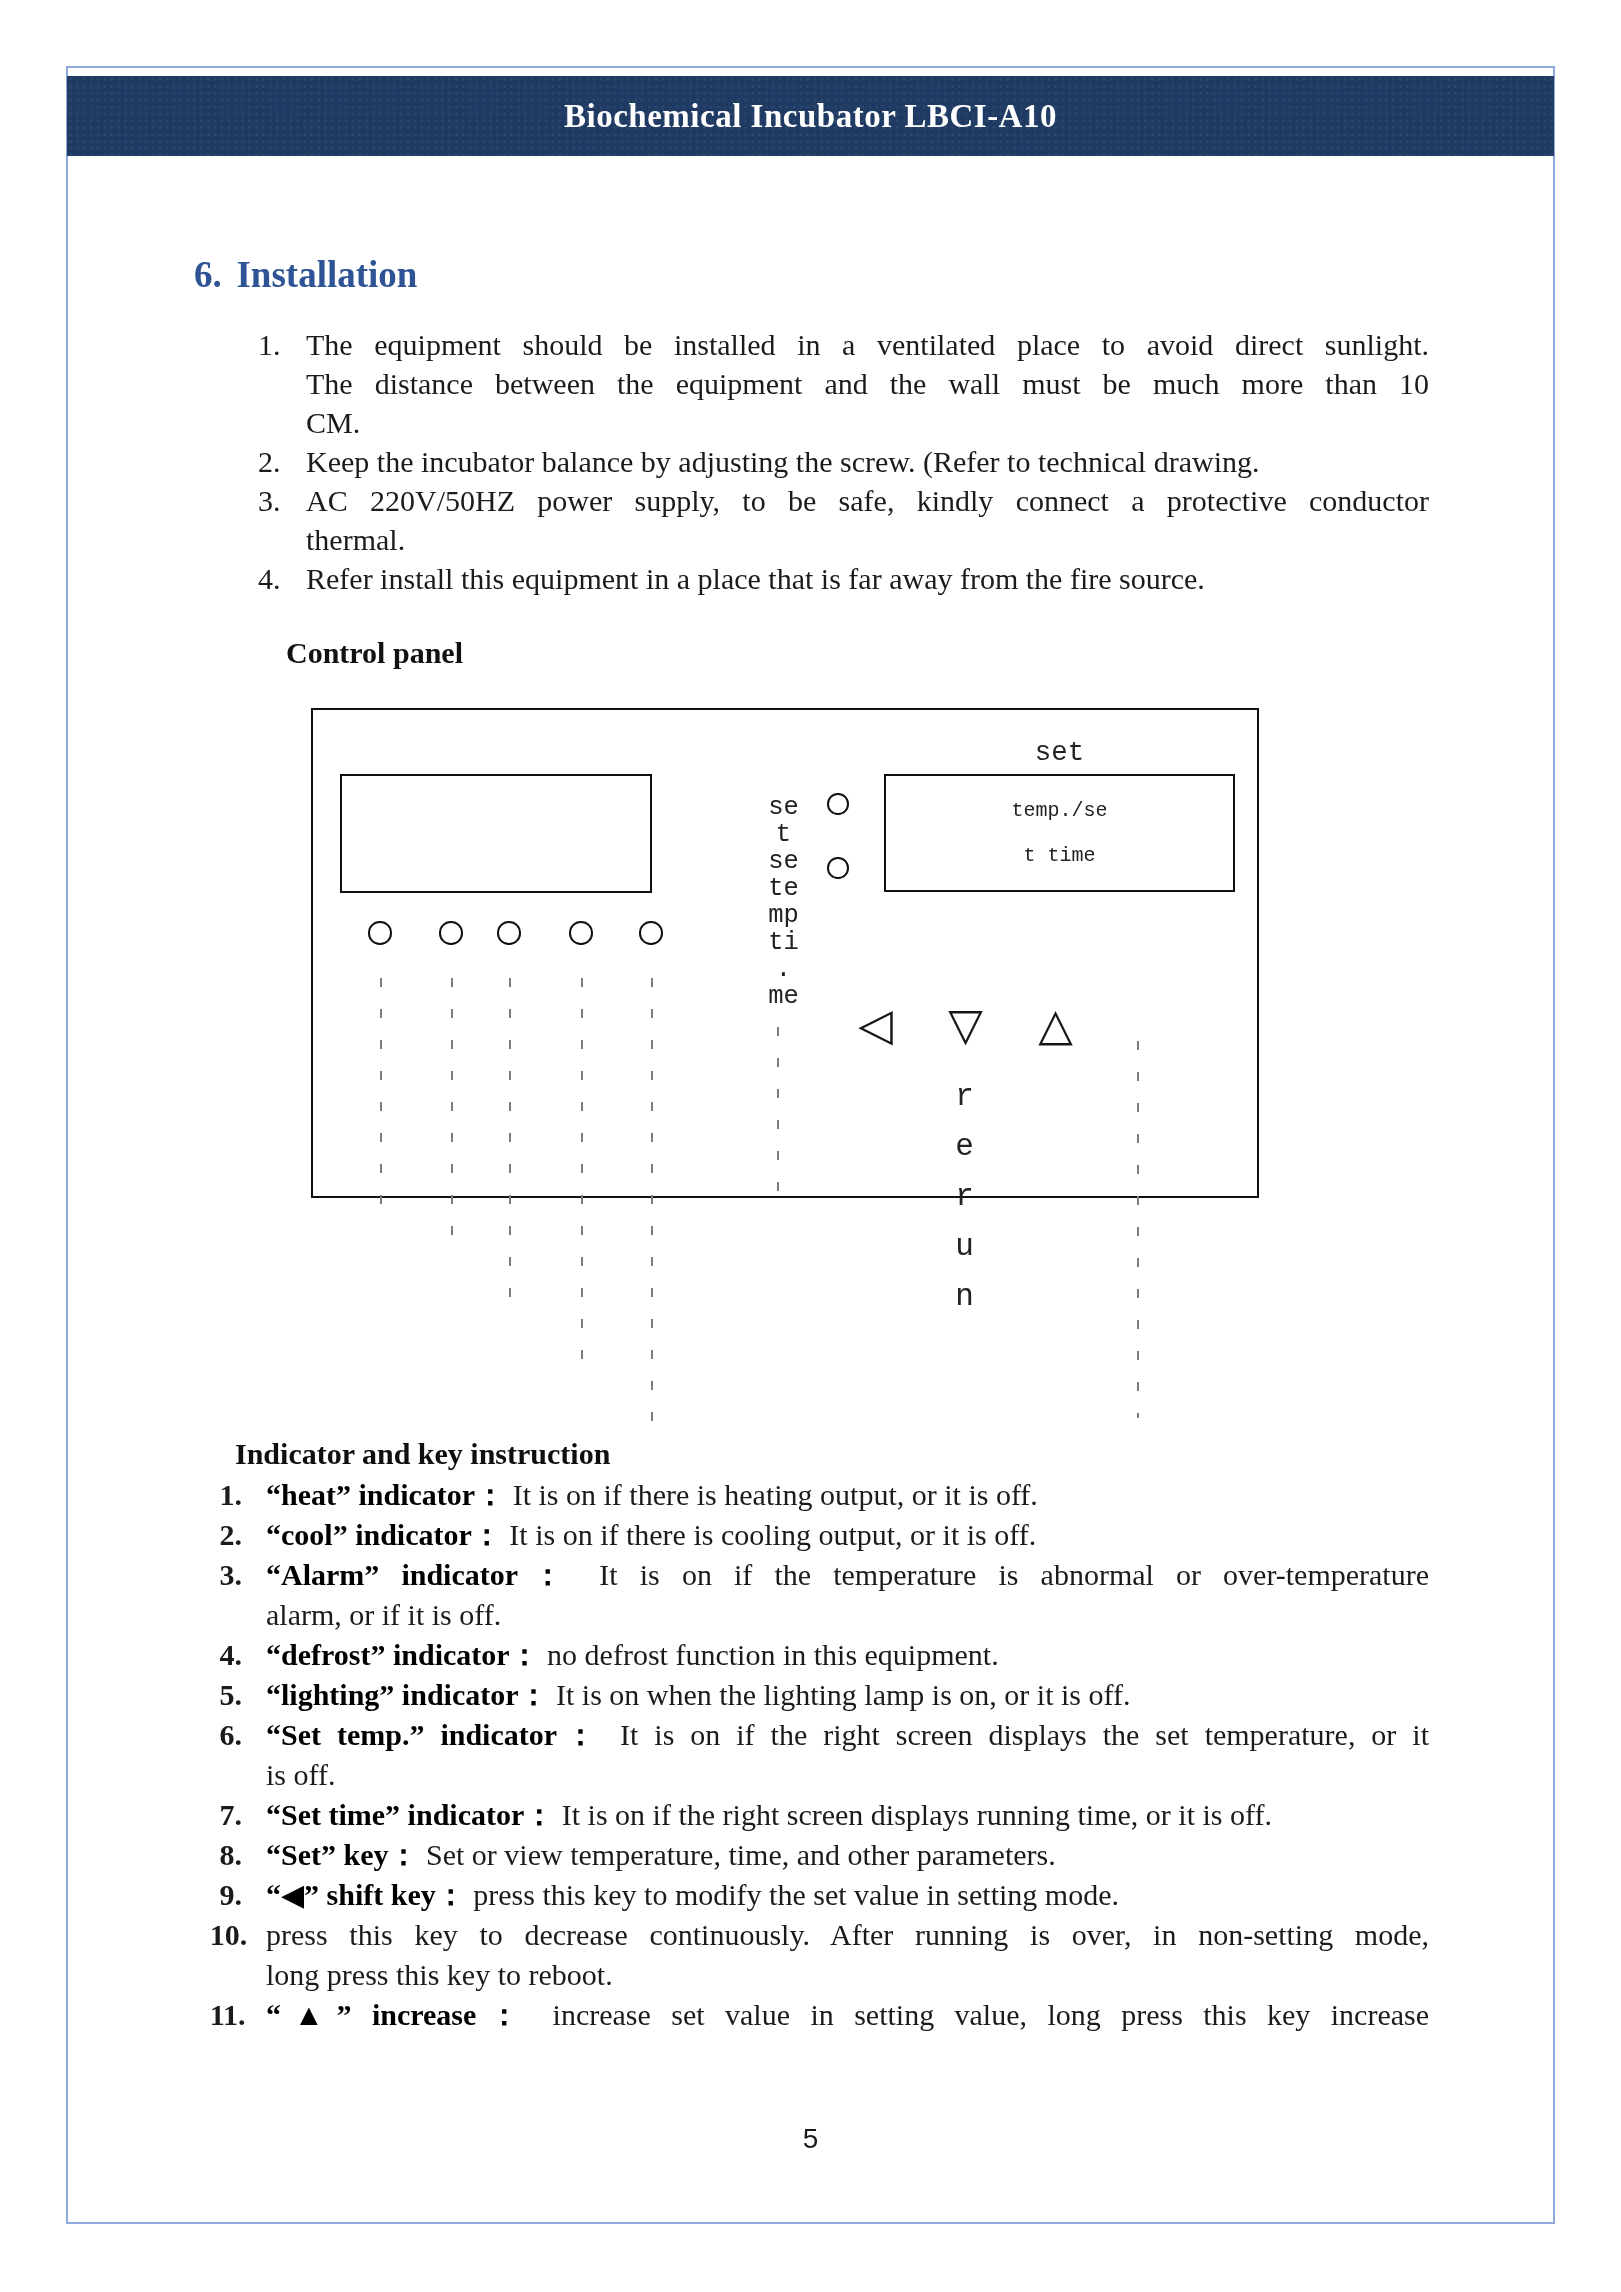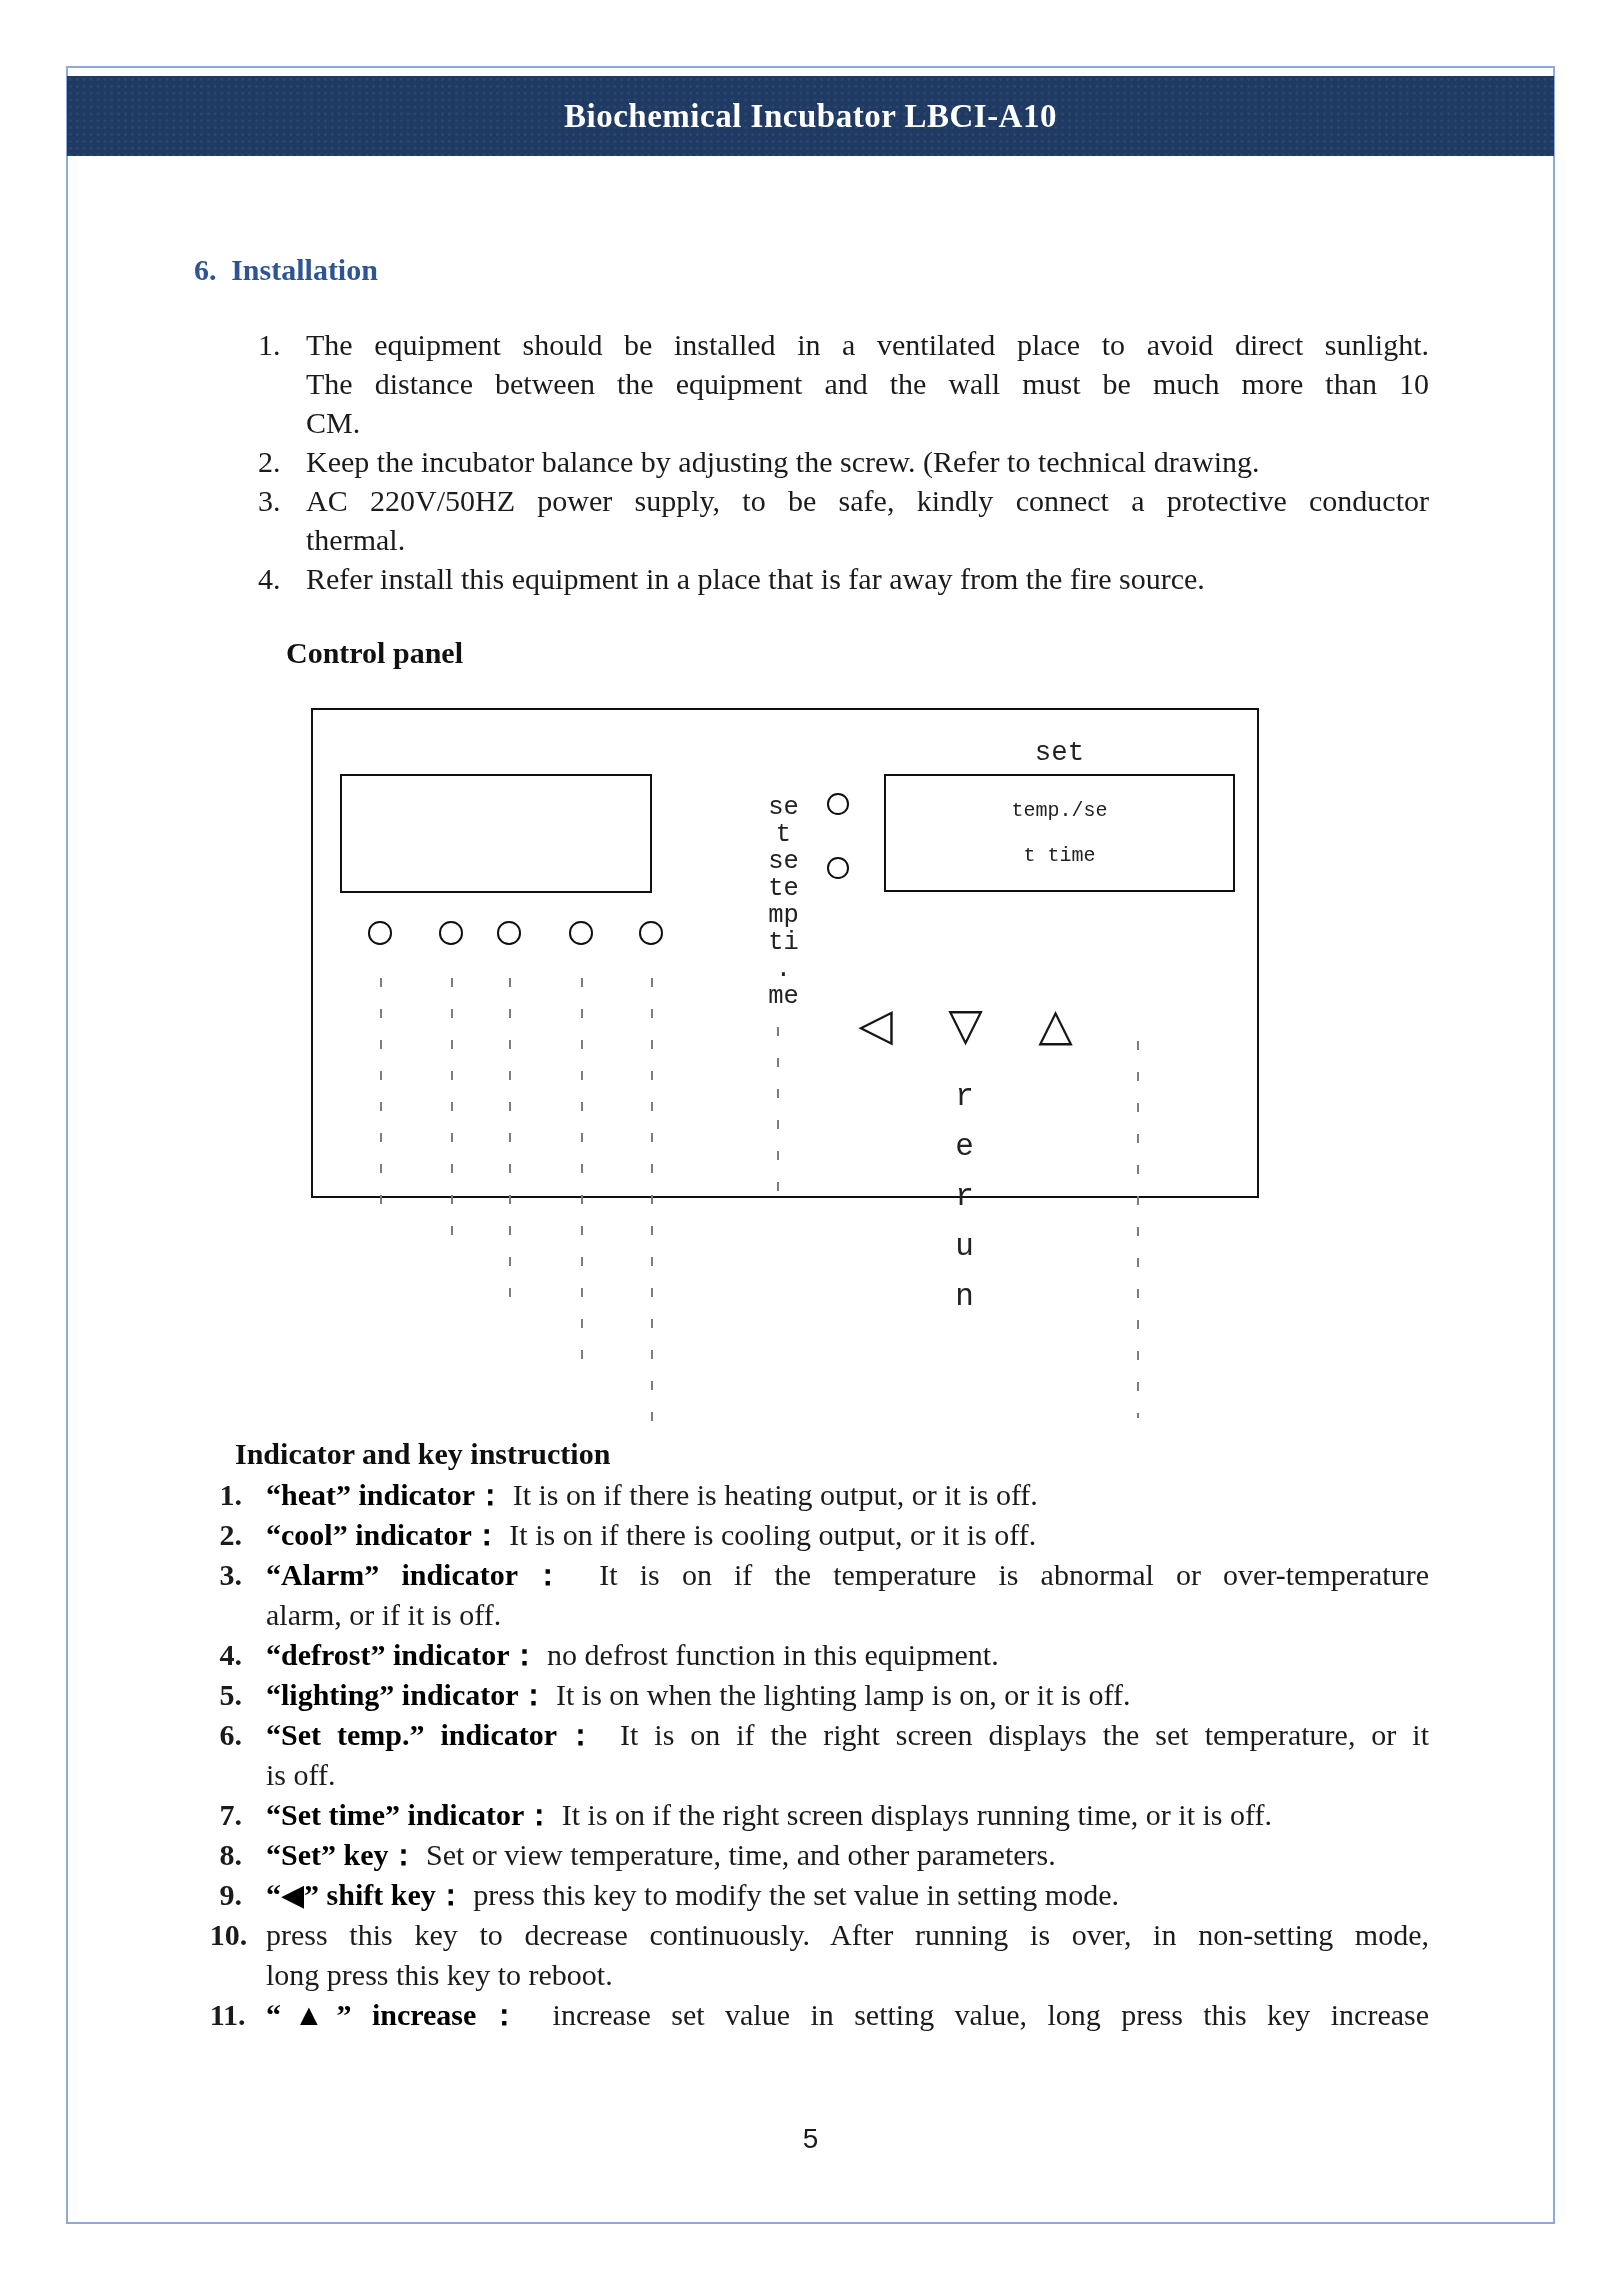--- a/index.html
+++ b/index.html
@@ -21,21 +21,21 @@
     background-size:6.9px 6.9px;
     display:flex;align-items:center;justify-content:center;margin-top:9px;
   }
   .header-title{
     color:#ffffff;font-size:33px;font-weight:bold;letter-spacing:0.5px;
     font-family:"Liberation Serif","DejaVu Serif",serif;
   }
   
   .h-install{
     position:absolute;left:194px;top:253px;
-    font-size:30px;font-weight:bold;color:#2f5496;
+    font-size:37px;font-weight:bold;color:#2f5496;
   }
   .h-install .hnum{margin-right:14.7px;}
   .list-upper{
     position:absolute;left:196px;top:325px;width:1233px;
     font-size:30px;line-height:39px;
   }
   .uitem{position:relative;padding-left:110px;}
   .uitem .num{position:absolute;left:62px;top:0;}
   .line{text-align:left;}
   .line.stretch{text-align:justify;text-align-last:justify;}

